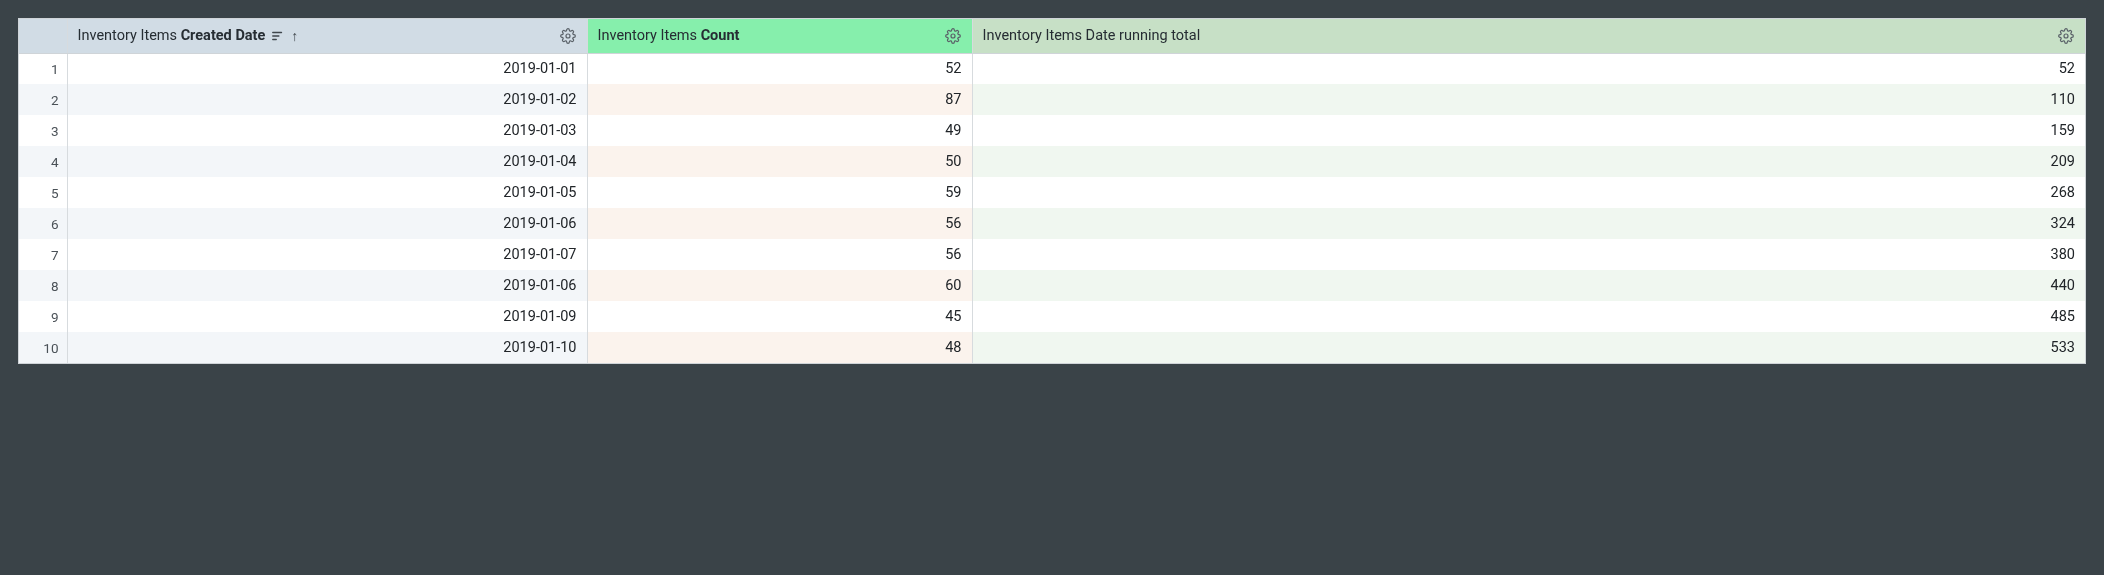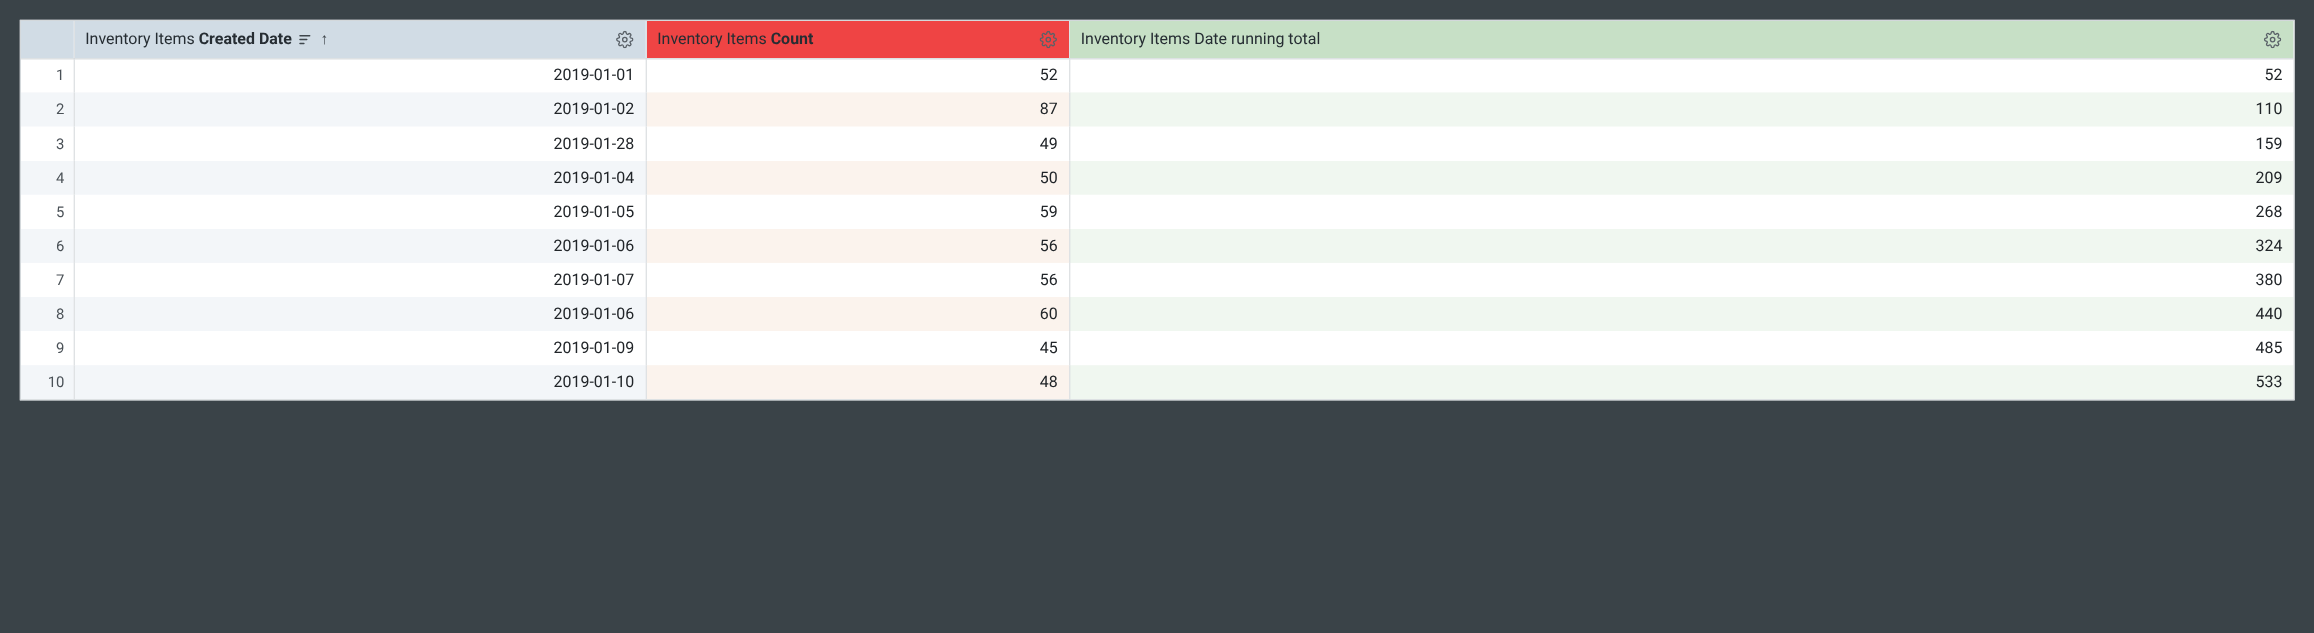--- a/index.html
+++ b/index.html
@@ -36,21 +36,21 @@
     height: 34px;
     font-weight: 400;
     text-align: left;
     position: relative;
     color: #262d33;
     border-bottom: 1px solid #cfd4d8;
     margin-top: 32px;
   }
   th.col-rownum { width: 48px; background:#d1dce5; }
   th.col-date   { background:#d1dce5; }
-  th.col-count  { background:#ef4444; }
+  th.col-count  { background:#86efac; }
   th.col-total  { background:#c7e0c6; }
   col.c-rownum { width: 48px; }
   col.c-date   { width: 520px; }
   col.c-count  { width: 385px; }
   col.c-total  { }
   .hdr-wrap {
     display:flex;
     align-items:center;
     gap:6px;
     width:100%;
@@ -160,21 +160,21 @@
           <td class="total">52</td>
         </tr>
         <tr>
           <td class="rownum">2</td>
           <td class="date">2019-01-02</td>
           <td class="count">87</td>
           <td class="total">110</td>
         </tr>
         <tr>
           <td class="rownum">3</td>
-          <td class="date">2019-01-28</td>
+          <td class="date">2019-01-03</td>
           <td class="count">49</td>
           <td class="total">159</td>
         </tr>
         <tr>
           <td class="rownum">4</td>
           <td class="date">2019-01-04</td>
           <td class="count">50</td>
           <td class="total">209</td>
         </tr>
         <tr>

